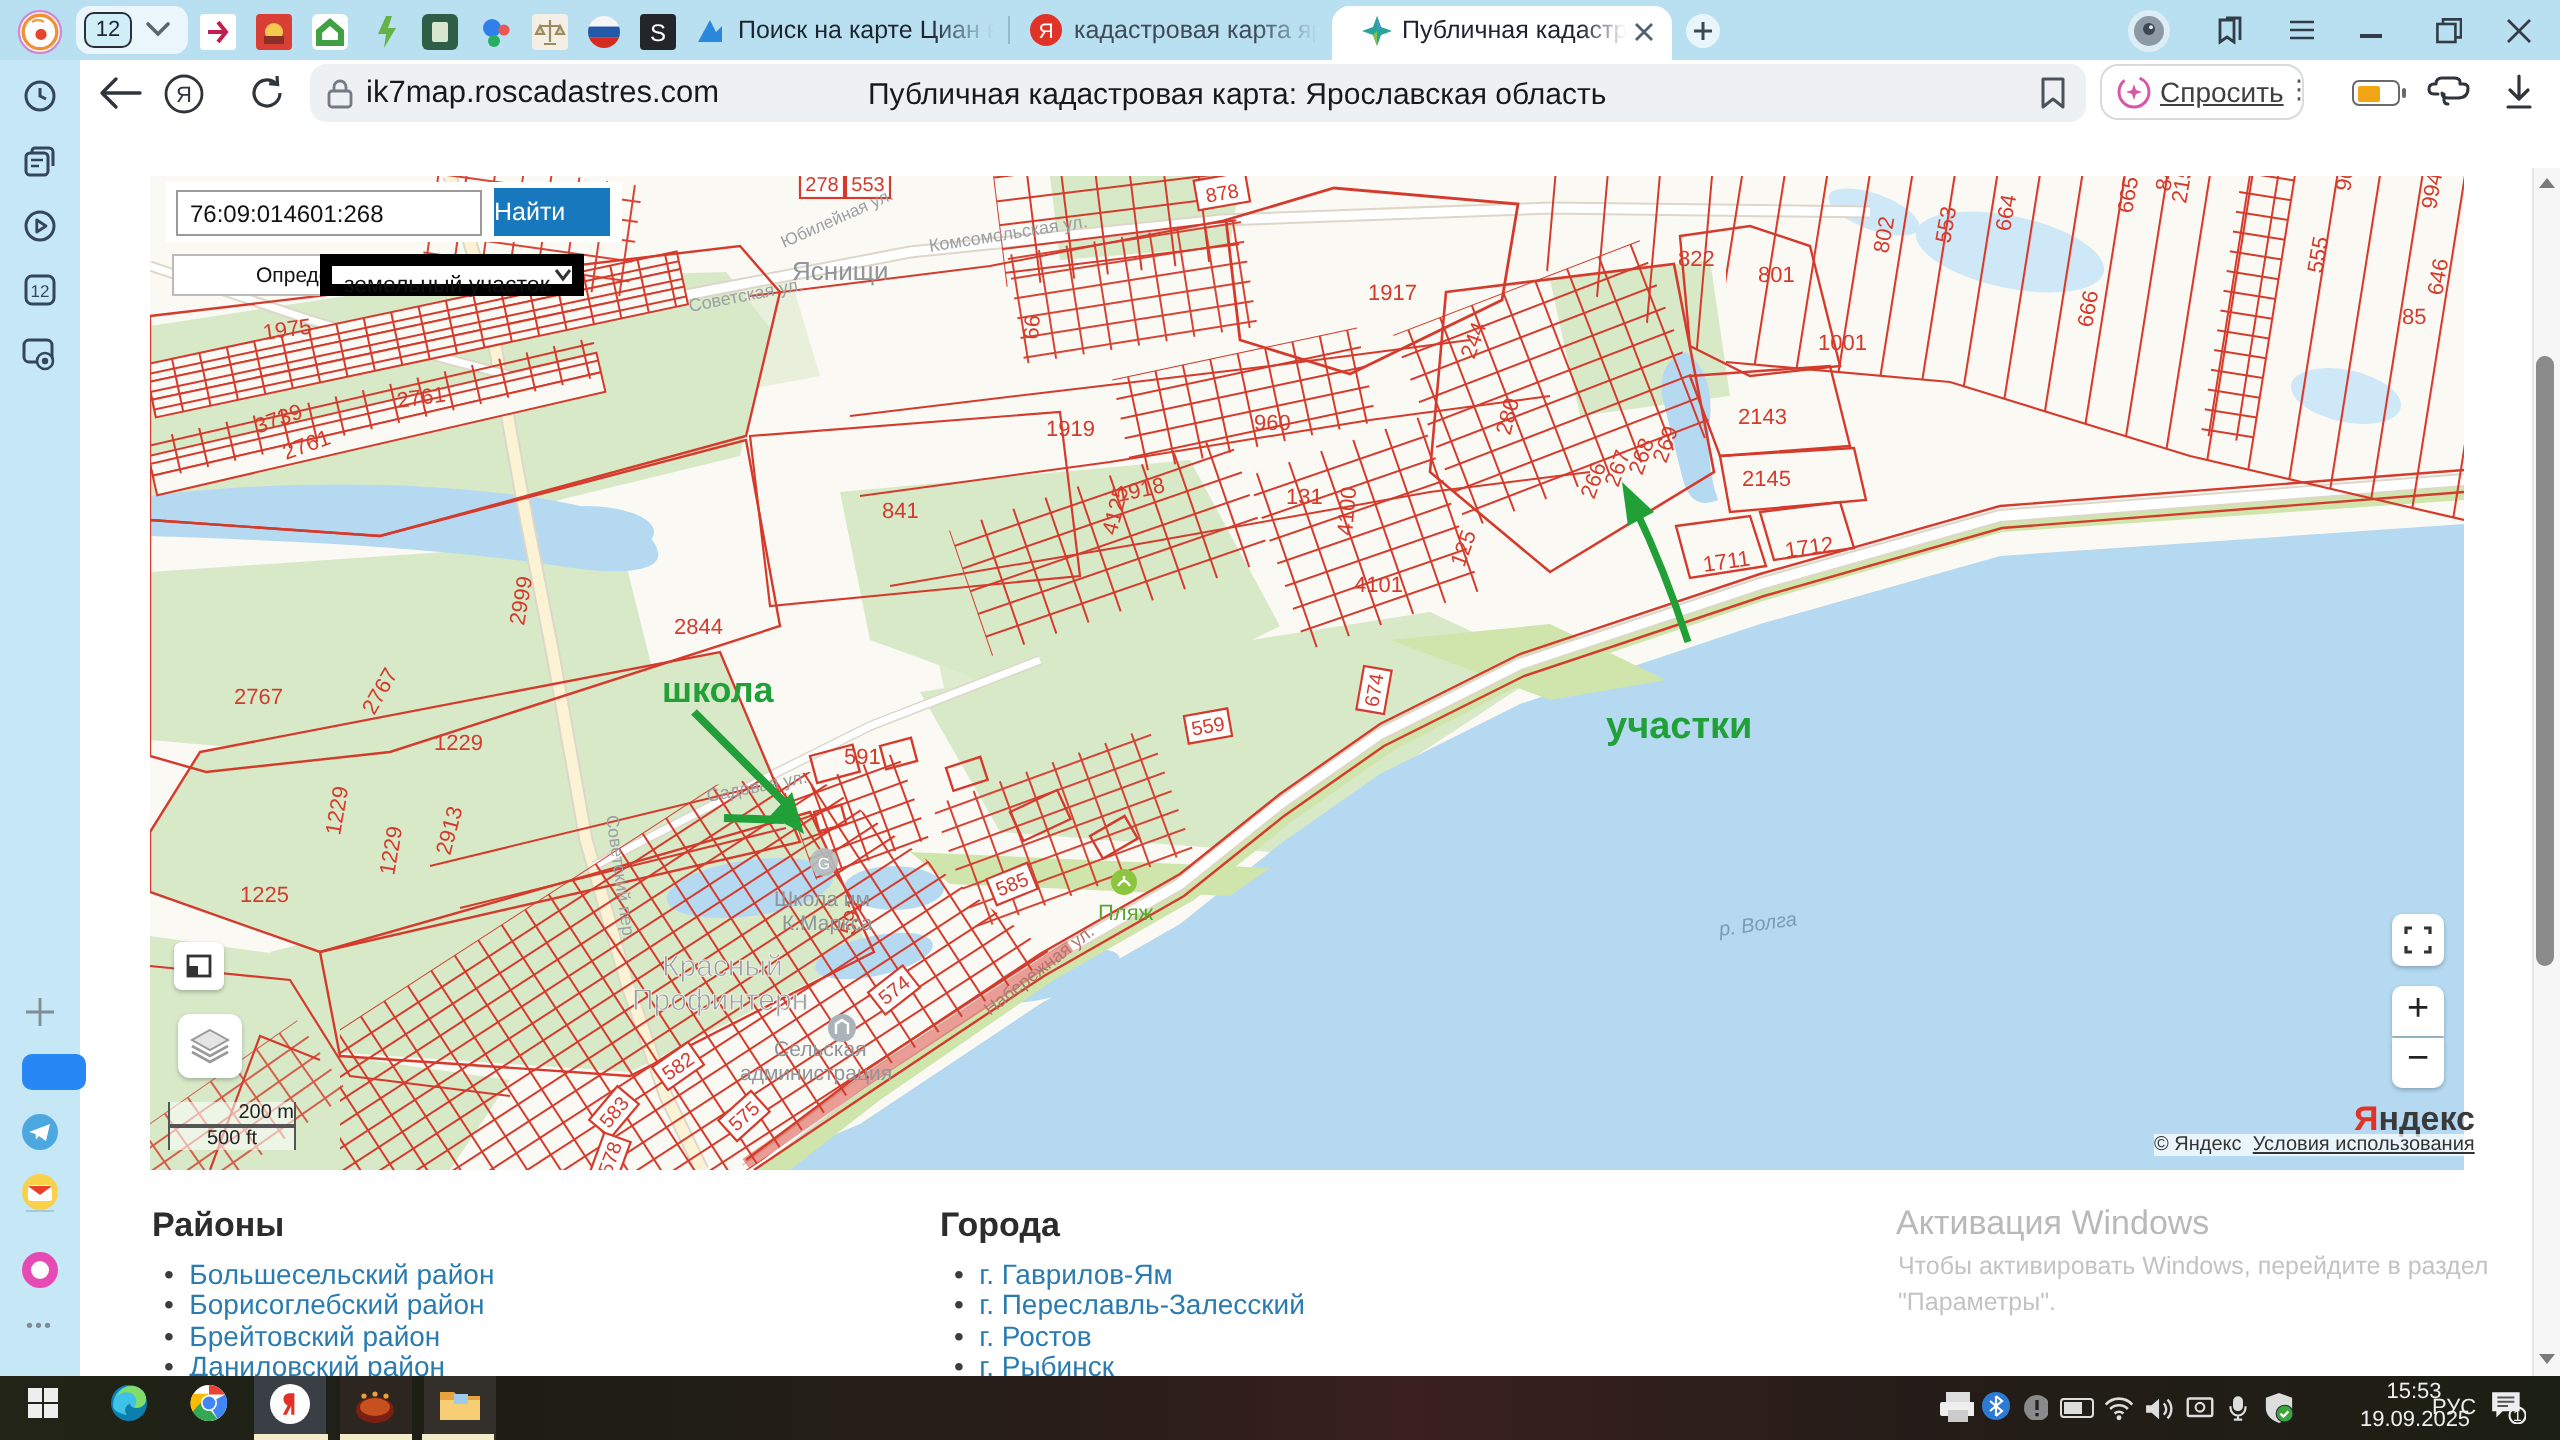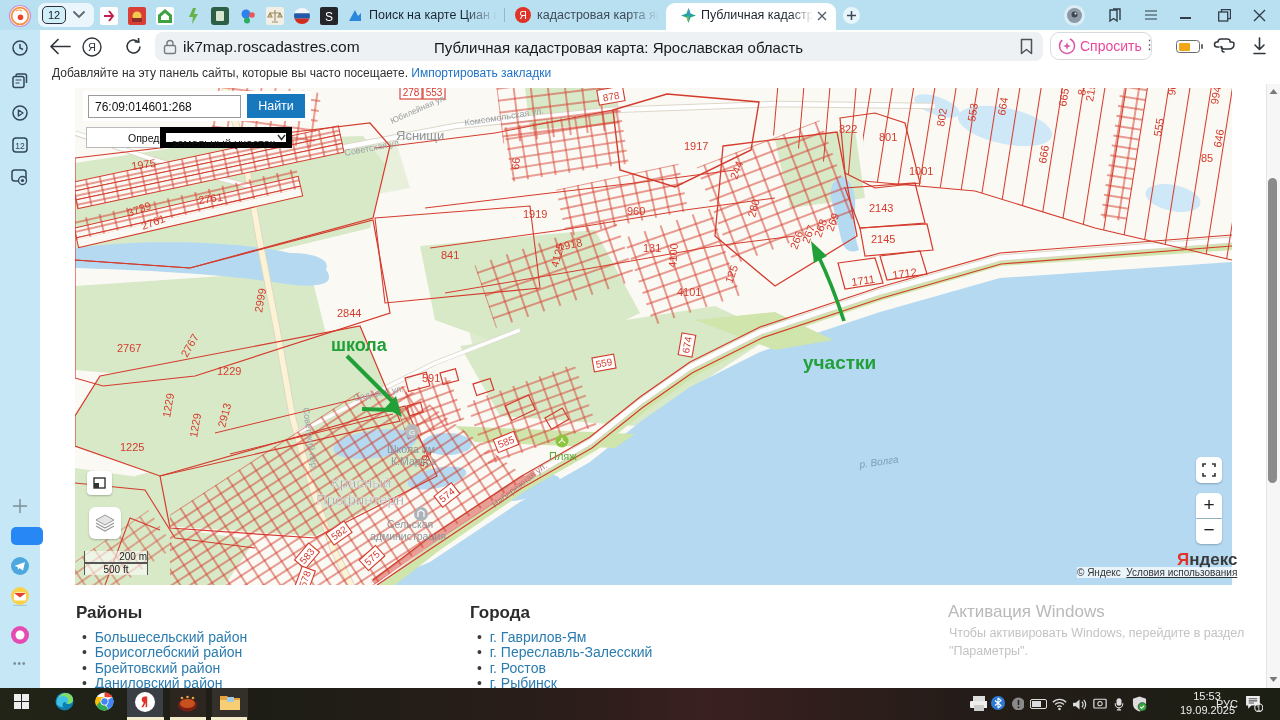--- a/index.html
+++ b/index.html
@@ -149,34 +149,33 @@
   <div class="abs" style="left:183px;top:38px;font-size:15.5px;color:#17191c;">ik7map.roscadastres.com</div>
   <div class="abs" style="left:434px;top:39px;font-size:15px;color:#17191c;">Публичная кадастровая карта: Ярославская область</div>
   <svg class="abs" style="left:1020px;top:38px" width="13" height="17" viewBox="0 0 13 17">
       <path d="M1.5 1.5 h10 V15.5 L6.5 11.5 L1.5 15.5 Z" fill="none" stroke="#4a525b" stroke-width="1.5" stroke-linejoin="round"></path>
     </svg>
   <div class="abs" style="left:1050px;top:32px;width:102px;height:28px;background:#fff;border:1px solid #d7dbe0;border-radius:9px;"></div>
   <svg class="abs" style="left:1058px;top:37px" width="18" height="18">
       <circle cx="9" cy="9" r="7.5" fill="none" stroke="#d855a8" stroke-width="1.5" stroke-dasharray="30 8"></circle>
       <path d="M9 5 l1 3 3 1 -3 1 -1 3 -1 -3 -3 -1 3 -1 z" fill="#d855a8"></path>
     </svg>
-  <div class="abs" style="left:1080px;top:38px;font-size:14px;color:#ec4899;">Спросить</div>
+  <div class="abs" style="left:1080px;top:38px;font-size:14px;color:#404040;text-decoration:underline;">Спросить</div>
   <div class="abs" style="left:1143px;top:37px;color:#555;font-size:13px;">⋮</div>
   <div class="abs" style="left:1176px;top:40px;width:24px;height:13px;border:1.6px solid #6a6a6a;border-radius:3.5px;"></div>
   <div class="abs" style="left:1178.7px;top:42.6px;width:11px;height:8px;background:#f2a616;border-radius:1px;"></div>
   <div class="abs" style="left:1201px;top:44px;width:2.2px;height:5px;background:#6a6a6a;border-radius:1px;"></div>
   <svg class="abs" style="left:1213px;top:36px" width="22" height="20" viewBox="0 0 22 20">
       <path d="M4 6 q-2.5 0 -2.5 2.5 q0 2.5 2.5 2.5 h2 M5 6 q0 -3 3 -3 h6 q3 0 3 2 v1 M17 6 h1.5 q2.5 0 2.5 2 q0 5 -5 5 h-5 q-3 0 -3 -2.5 M9 11 v3 q0 2 2 2" fill="none" stroke="#30353c" stroke-width="1.5" stroke-linecap="round"></path>
     </svg>
   <svg class="abs" style="left:1252px;top:37px" width="15" height="18" viewBox="0 0 15 18">
       <path d="M7.5 1 V12 M3 8 l4.5 4.5 L12 8 M2 16.5 h11" fill="none" stroke="#30353c" stroke-width="1.6" stroke-linecap="round" stroke-linejoin="round"></path>
     </svg>
 
   <div class="abs" id="infobar"></div>
-  <div class="abs" style="left:52px;top:66px;font-size:12px;color:#303030;">Добавляйте на эту панель сайты, которые вы часто посещаете. <span style="color:#1f72c8;">Импортировать закладки</span></div>
 
   <div class="abs" id="sidebar"></div>
   <svg class="abs" style="left:12px;top:40px" width="16" height="16">
       <circle cx="8" cy="8" r="7" fill="none" stroke="#33465c" stroke-width="1.5"></circle>
       <path d="M8 4 V8 L11 9.5" fill="none" stroke="#33465c" stroke-width="1.5"></path>
     </svg>
   <svg class="abs" style="left:12px;top:73px" width="16" height="16">
       <rect x="1" y="3.5" width="11" height="11" rx="2" fill="none" stroke="#33465c" stroke-width="1.5"></rect>
       <path d="M4 3 V2.5 a1.5 1.5 0 0 1 1.5 -1.5 h7 a2 2 0 0 1 2 2 v7" fill="none" stroke="#33465c" stroke-width="1.5"></path>
       <path d="M3.5 7 h6 M3.5 10 h4" stroke="#33465c" stroke-width="1.2"></path>
@@ -489,21 +488,21 @@
 <text x="256" y="263" font-size="18" font-weight="bold" fill="#21a038" font-family="Liberation Sans">школа</text>
 <path d="M272 268 L318 314 M287 321 L317 322" stroke="#21a038" stroke-width="4" fill="none"></path>
 <path d="M327 329 L310 320 L321 308 Z" fill="#21a038"></path>
 <text x="728" y="281" font-size="19" font-weight="bold" fill="#21a038" font-family="Liberation Sans">участки</text>
 <path d="M769 233 Q757 196 742 165" stroke="#21a038" stroke-width="3.6" fill="none"></path>
 <path d="M736 153 L739 175 L752 168 Z" fill="#21a038"></path>
 </svg></div>
 
   <div class="abs" style="left:83px;top:91px;width:228px;height:30px;background:#fff;"></div>
   <div class="abs" style="left:88px;top:95px;width:153px;height:23px;background:#fff;border:1px solid #9a9a9a;font-size:12px;color:#111;padding:4px 0 0 6px;">76:09:014601:268</div>
-  <div class="abs" style="left:247px;top:94px;width:58px;height:24px;background:#1878be;color:#fff;font-size:12.5px;text-align:center;line-height:24px;">Найти</div>
+  <div class="abs" style="left:247px;top:94px;width:58px;height:24px;background:#1878be;color:#fff;font-size:12.5px;line-height:24px;">Найти</div>
   <div class="abs" style="left:86px;top:127px;width:206px;height:21px;background:#fff;border:1px solid #bbb;"></div>
   <div class="abs" style="left:88px;top:132px;font-size:10.5px;color:#111;margin-left:40px;">Определение:</div>
   <div class="abs" style="left:160px;top:127px;width:132px;height:21px;background:#fff;border:6px solid #000000;font-size:11.5px;color:#111;padding:4px 0 0 6px;">земельный участок</div>
   <svg class="abs" style="left:277px;top:134px" width="9" height="7">
       <path d="M1 1 L4.5 5.5 L8 1" fill="none" stroke="#333" stroke-width="1.5"></path>
     </svg>
 
   <div class="abs" style="left:1196px;top:457px;width:26px;height:26px;background:#fff;border-radius:5px;box-shadow:0 1px 2px rgba(0,0,0,.25);"></div>
   <svg class="abs" style="left:1202px;top:463px" width="14" height="14">
       <path d="M1 4 V1 H4 M10 1 H13 V4 M13 10 V13 H10 M4 13 H1 V10" fill="none" stroke="#333" stroke-width="1.6"></path>

